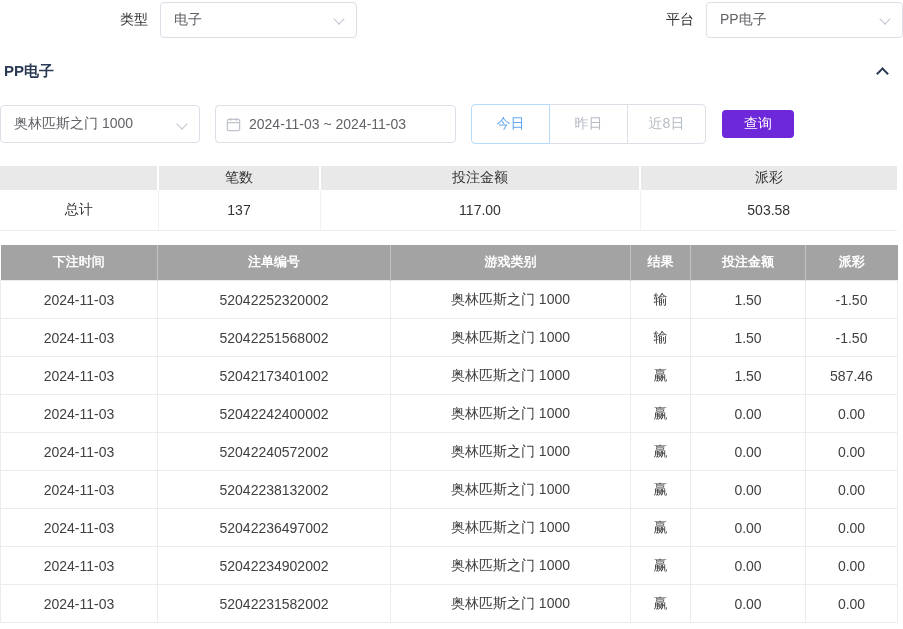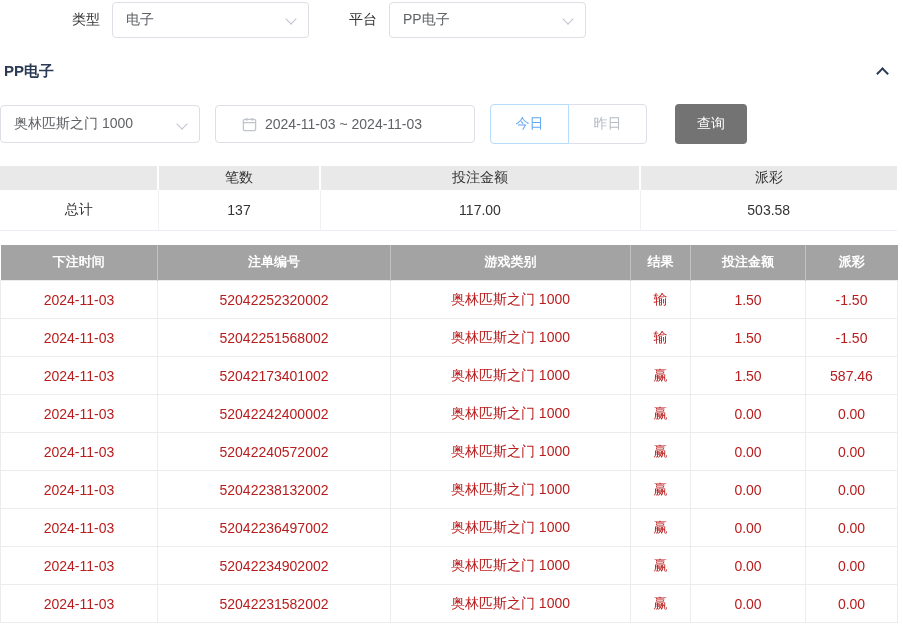--- a/index.html
+++ b/index.html
@@ -1,21 +1,21 @@
 <!DOCTYPE html>
 <html><head>
 <meta charset="utf-8">
 <style>
   * { box-sizing: border-box; }
   html,body { margin:0; padding:0; }
   body { font-family:"Liberation Sans","DejaVu Sans",sans-serif; background:#fff; }
   .page { position:relative; width:903px; height:629px; overflow:hidden; background:#fff; }
 
   
-  .top-filters { display:flex; align-items:center; height:40px; padding-left:72px; }
+  .top-filters { display:flex; align-items:center; height:40px; padding-left:120px;justify-content:space-between; }
   .filter-group { display:flex; align-items:center; }
   .filter-group + .filter-group { margin-left:40px; }
   .filter-label { font-size:14px; color:#333; margin-right:12px; white-space:nowrap; }
   .select { position:relative; display:flex; align-items:center; width:197px; height:36px;
             border:1px solid #dcdfe6; border-radius:4px; background:#fff; padding:0 30px 0 13px;
             font-size:14px; color:#606266; cursor:pointer; }
   .caret { width:8px; height:8px; border-right:1.6px solid #c0c4cc; border-bottom:1.6px solid #c0c4cc;
            transform:rotate(45deg); display:inline-block; }
   .select .caret { position:absolute; right:13px; top:12px; }
 
@@ -23,51 +23,51 @@
   .section-header { display:flex; align-items:center; justify-content:space-between;
                     height:30px; margin-top:16px; padding:0 16px 0 4px; }
   .section-title { font-size:15px; font-weight:bold; color:#2b3a55; }
   .chevron-up { width:9px; height:9px; border-right:2px solid #2b3a55; border-bottom:2px solid #2b3a55;
                 transform:rotate(-135deg); display:inline-block; margin-top:5px; cursor:pointer; }
 
   
   .toolbar { display:flex; align-items:center; margin-top:18px; }
   .game-select { width:200px; height:38px; }
   .game-select .caret { top:14px; }
-  .date-input { display:flex; align-items:center; width:260px; height:38px; margin-left:15px;
-                border:1px solid #dcdfe6; border-radius:4px; padding:0 26px; font-size:14px;
+  .date-input { display:flex; align-items:center; width:241px; height:38px; margin-left:15px;
+                border:1px solid #dcdfe6; border-radius:4px; padding:0 10px; font-size:14px;
                 color:#606266; cursor:pointer; }
   .date-input svg { margin-right:8px; flex:none; }
   .btn-group { display:flex; margin-left:15px; }
   .btn-group button { width:79px; height:40px; background:#fff; border:1px solid #dcdfe6;
                       font-size:14px; color:#b6bcc4; margin-left:-1px; cursor:pointer;
                       font-family:inherit; padding:8px; }
   .btn-group button:first-child { border-radius:4px 0 0 4px; margin-left:0; }
   .btn-group button:last-child { border-radius:0 4px 4px 0; }
   .btn-group button.active { color:#64a8f0; border-color:#b7dbfb; position:relative; z-index:1; }
-  .search-btn { width:72px; height:40px; margin-left:28px; background:#737373; color:#fff;
+  .search-btn { width:72px; height:28px; margin-left:16px; background:#6d28d9; color:#fff;
                 border:none; border-radius:4px; font-size:14px; cursor:pointer; font-family:inherit; }
 
   
   .summary-table { width:897px; margin-top:22px; border-collapse:collapse; table-layout:fixed;
                    font-size:14px; }
   .summary-table th { background:#e9e9e9; color:#333; font-weight:400; height:24px;
                       border-right:2px solid #fff; }
   .summary-table th:last-child { border-right:none; }
   .summary-table td { height:40px; text-align:center; color:#333; background:#fff;
                       border-bottom:1px solid #ebeef5; border-right:1px solid #f1f1f1; }
   .summary-table td:last-child { border-right:none;margin-left:9px; }
 
   
   .main-table { width:897px; margin-top:14px; border-collapse:collapse; table-layout:fixed;
                 font-size:14px; }
   .main-table th { background:#a3a3a3; color:#fff; font-weight:bold; font-size:13px; height:36px;
                    border-right:1px solid rgba(255,255,255,0.35); }
   .main-table th:last-child { border-right:none; }
-  .main-table td { height:38px; text-align:center; color:#b91c1c; background:#fff;
+  .main-table td { height:38px; text-align:center; color:#404040; background:#fff;
                    border:1px solid #ececec; }
   .neg { color:#f56c6c; }
 </style>
 </head>
 <body>
 
 <div class="page">
 
   <div class="top-filters">
     <div class="filter-group">
@@ -101,20 +101,21 @@
         <rect x="1.5" y="2.5" width="13" height="12" rx="1.5" fill="none" stroke="#c0c4cc" stroke-width="1.4"></rect>
         <line x1="1.5" y1="6" x2="14.5" y2="6" stroke="#c0c4cc" stroke-width="1.4"></line>
         <line x1="5" y1="1" x2="5" y2="4" stroke="#c0c4cc" stroke-width="1.4"></line>
         <line x1="11" y1="1" x2="11" y2="4" stroke="#c0c4cc" stroke-width="1.4"></line>
       </svg>
       <span>2024-11-03 ~ 2024-11-03</span>
     </div>
     <div class="btn-group">
       <button class="active">今日</button>
       <button>昨日</button>
+      <button>近8日</button>
     </div>
     <button class="search-btn">查询</button>
   </div>
 
   <table class="summary-table">
     <colgroup>
         <col style="width:158px">
         <col style="width:162px">
         <col style="width:320px">
         <col style="width:257px">

